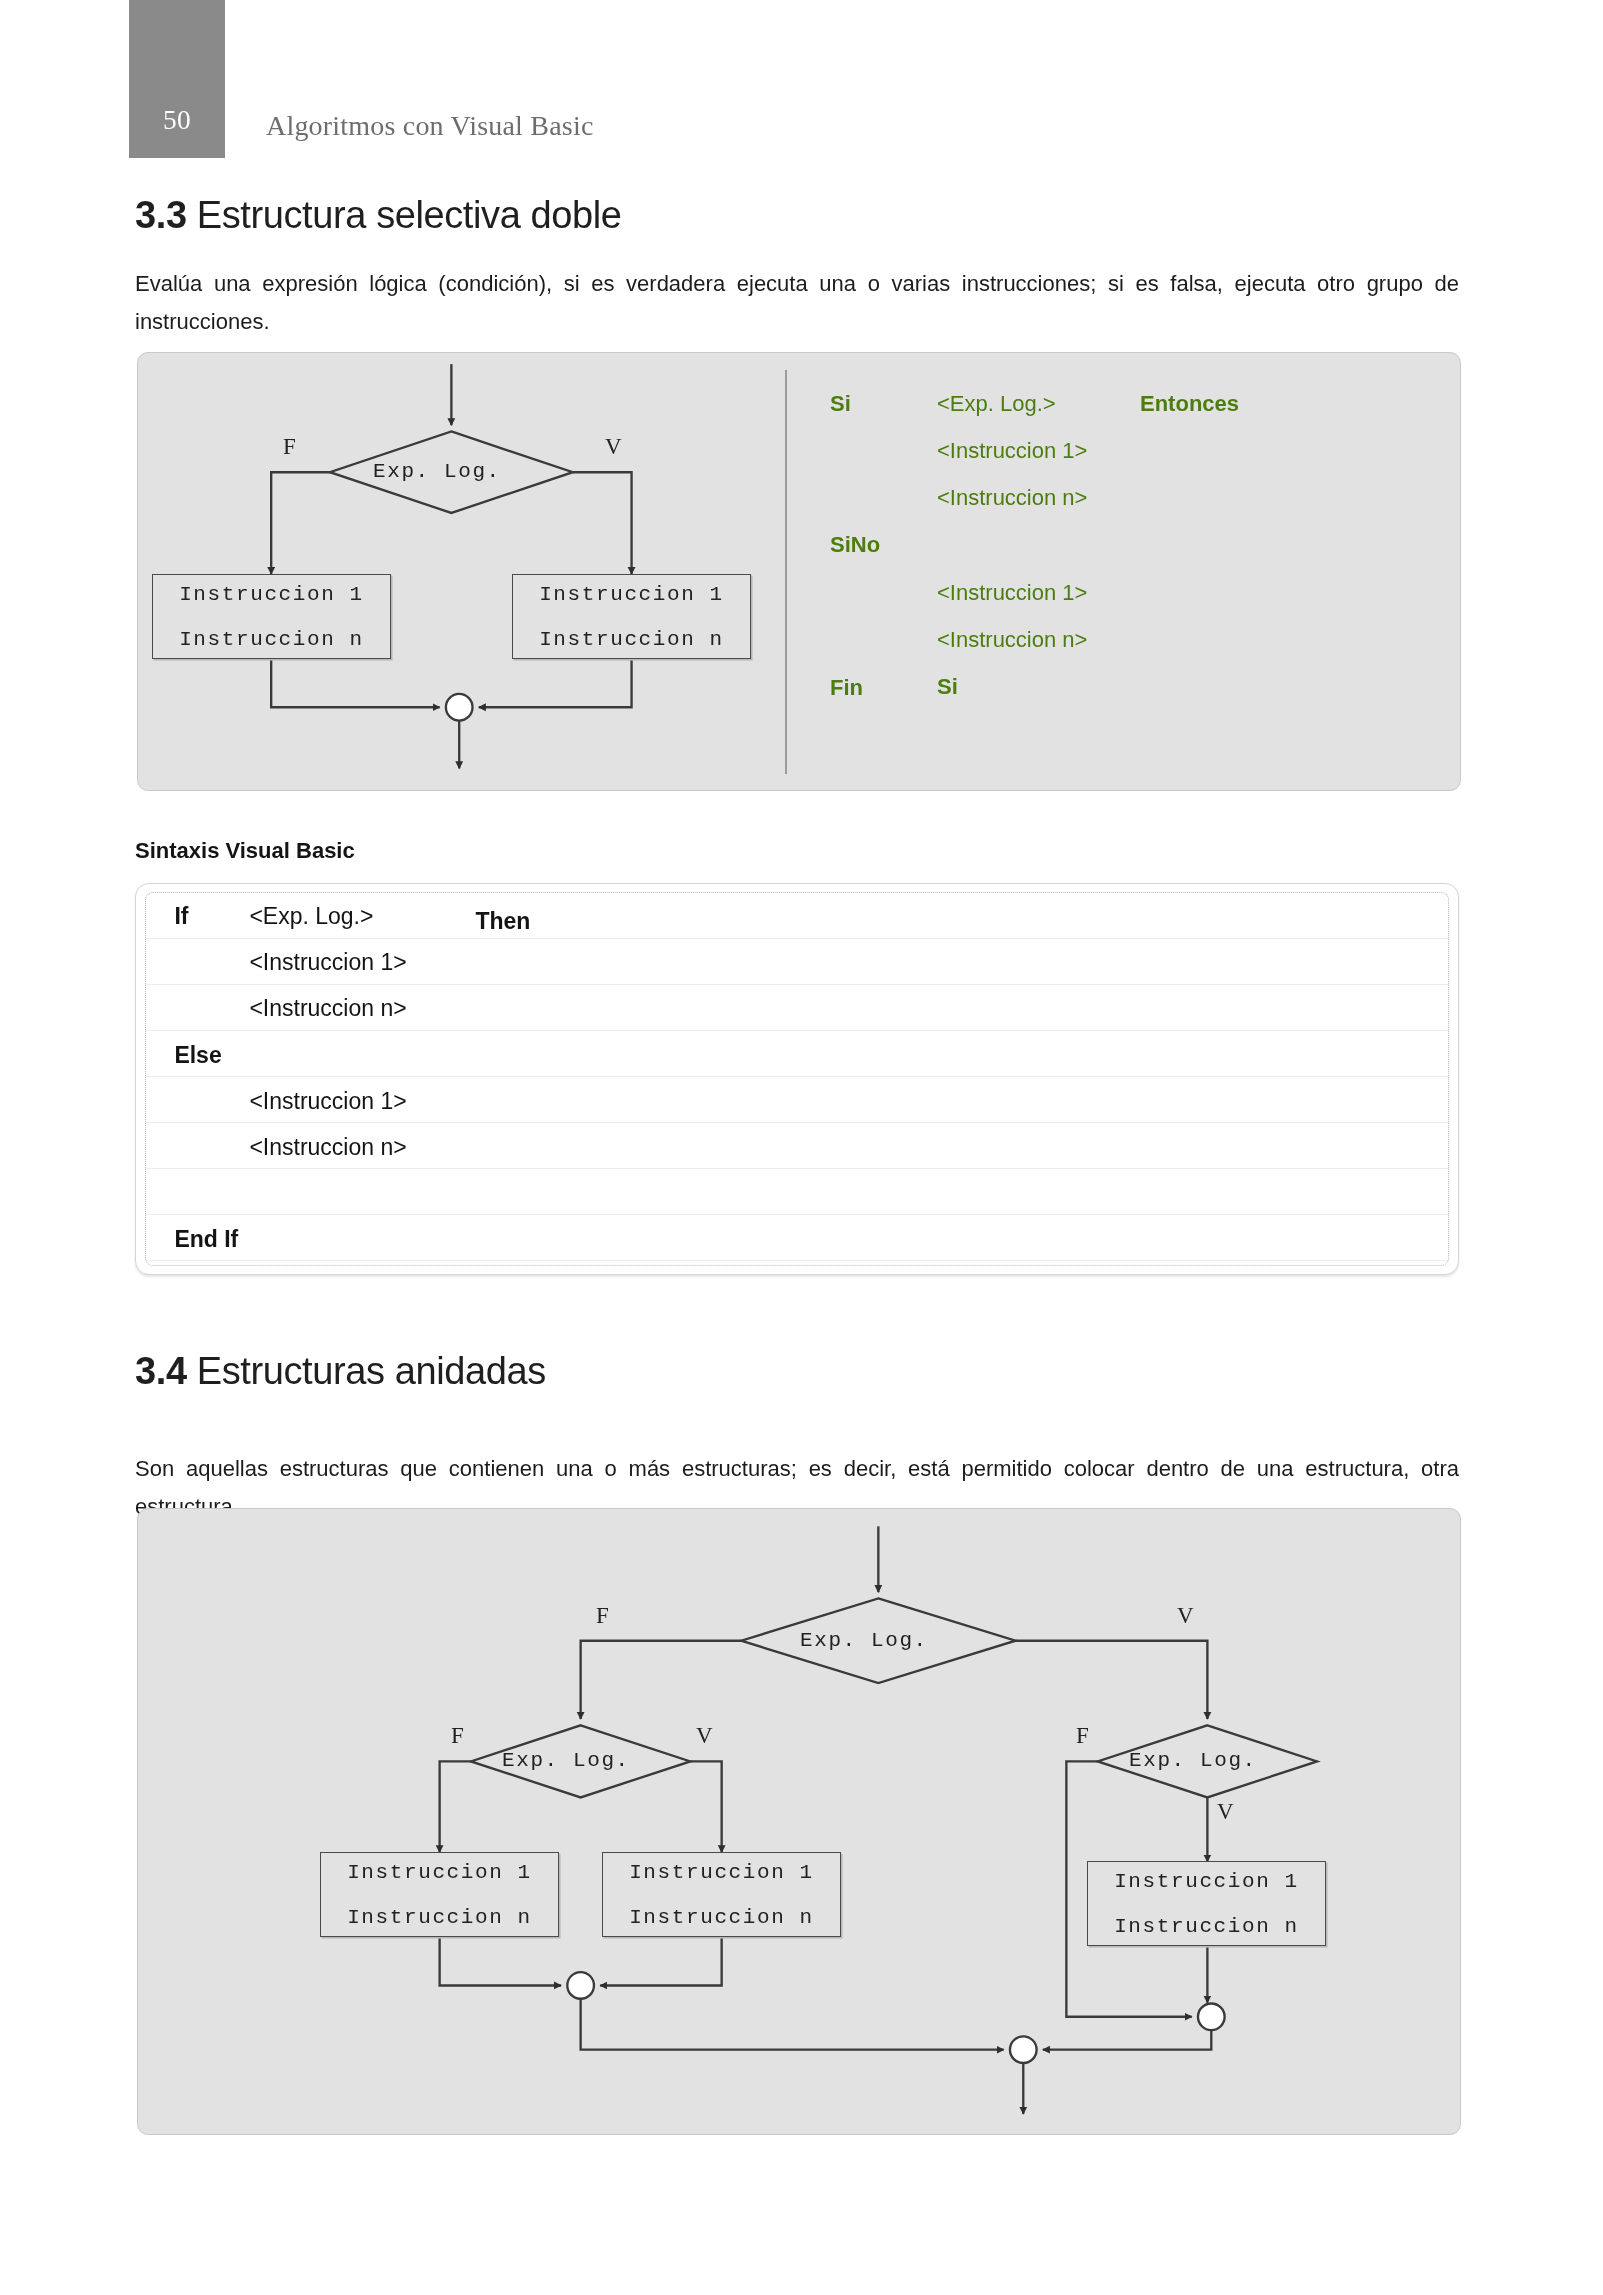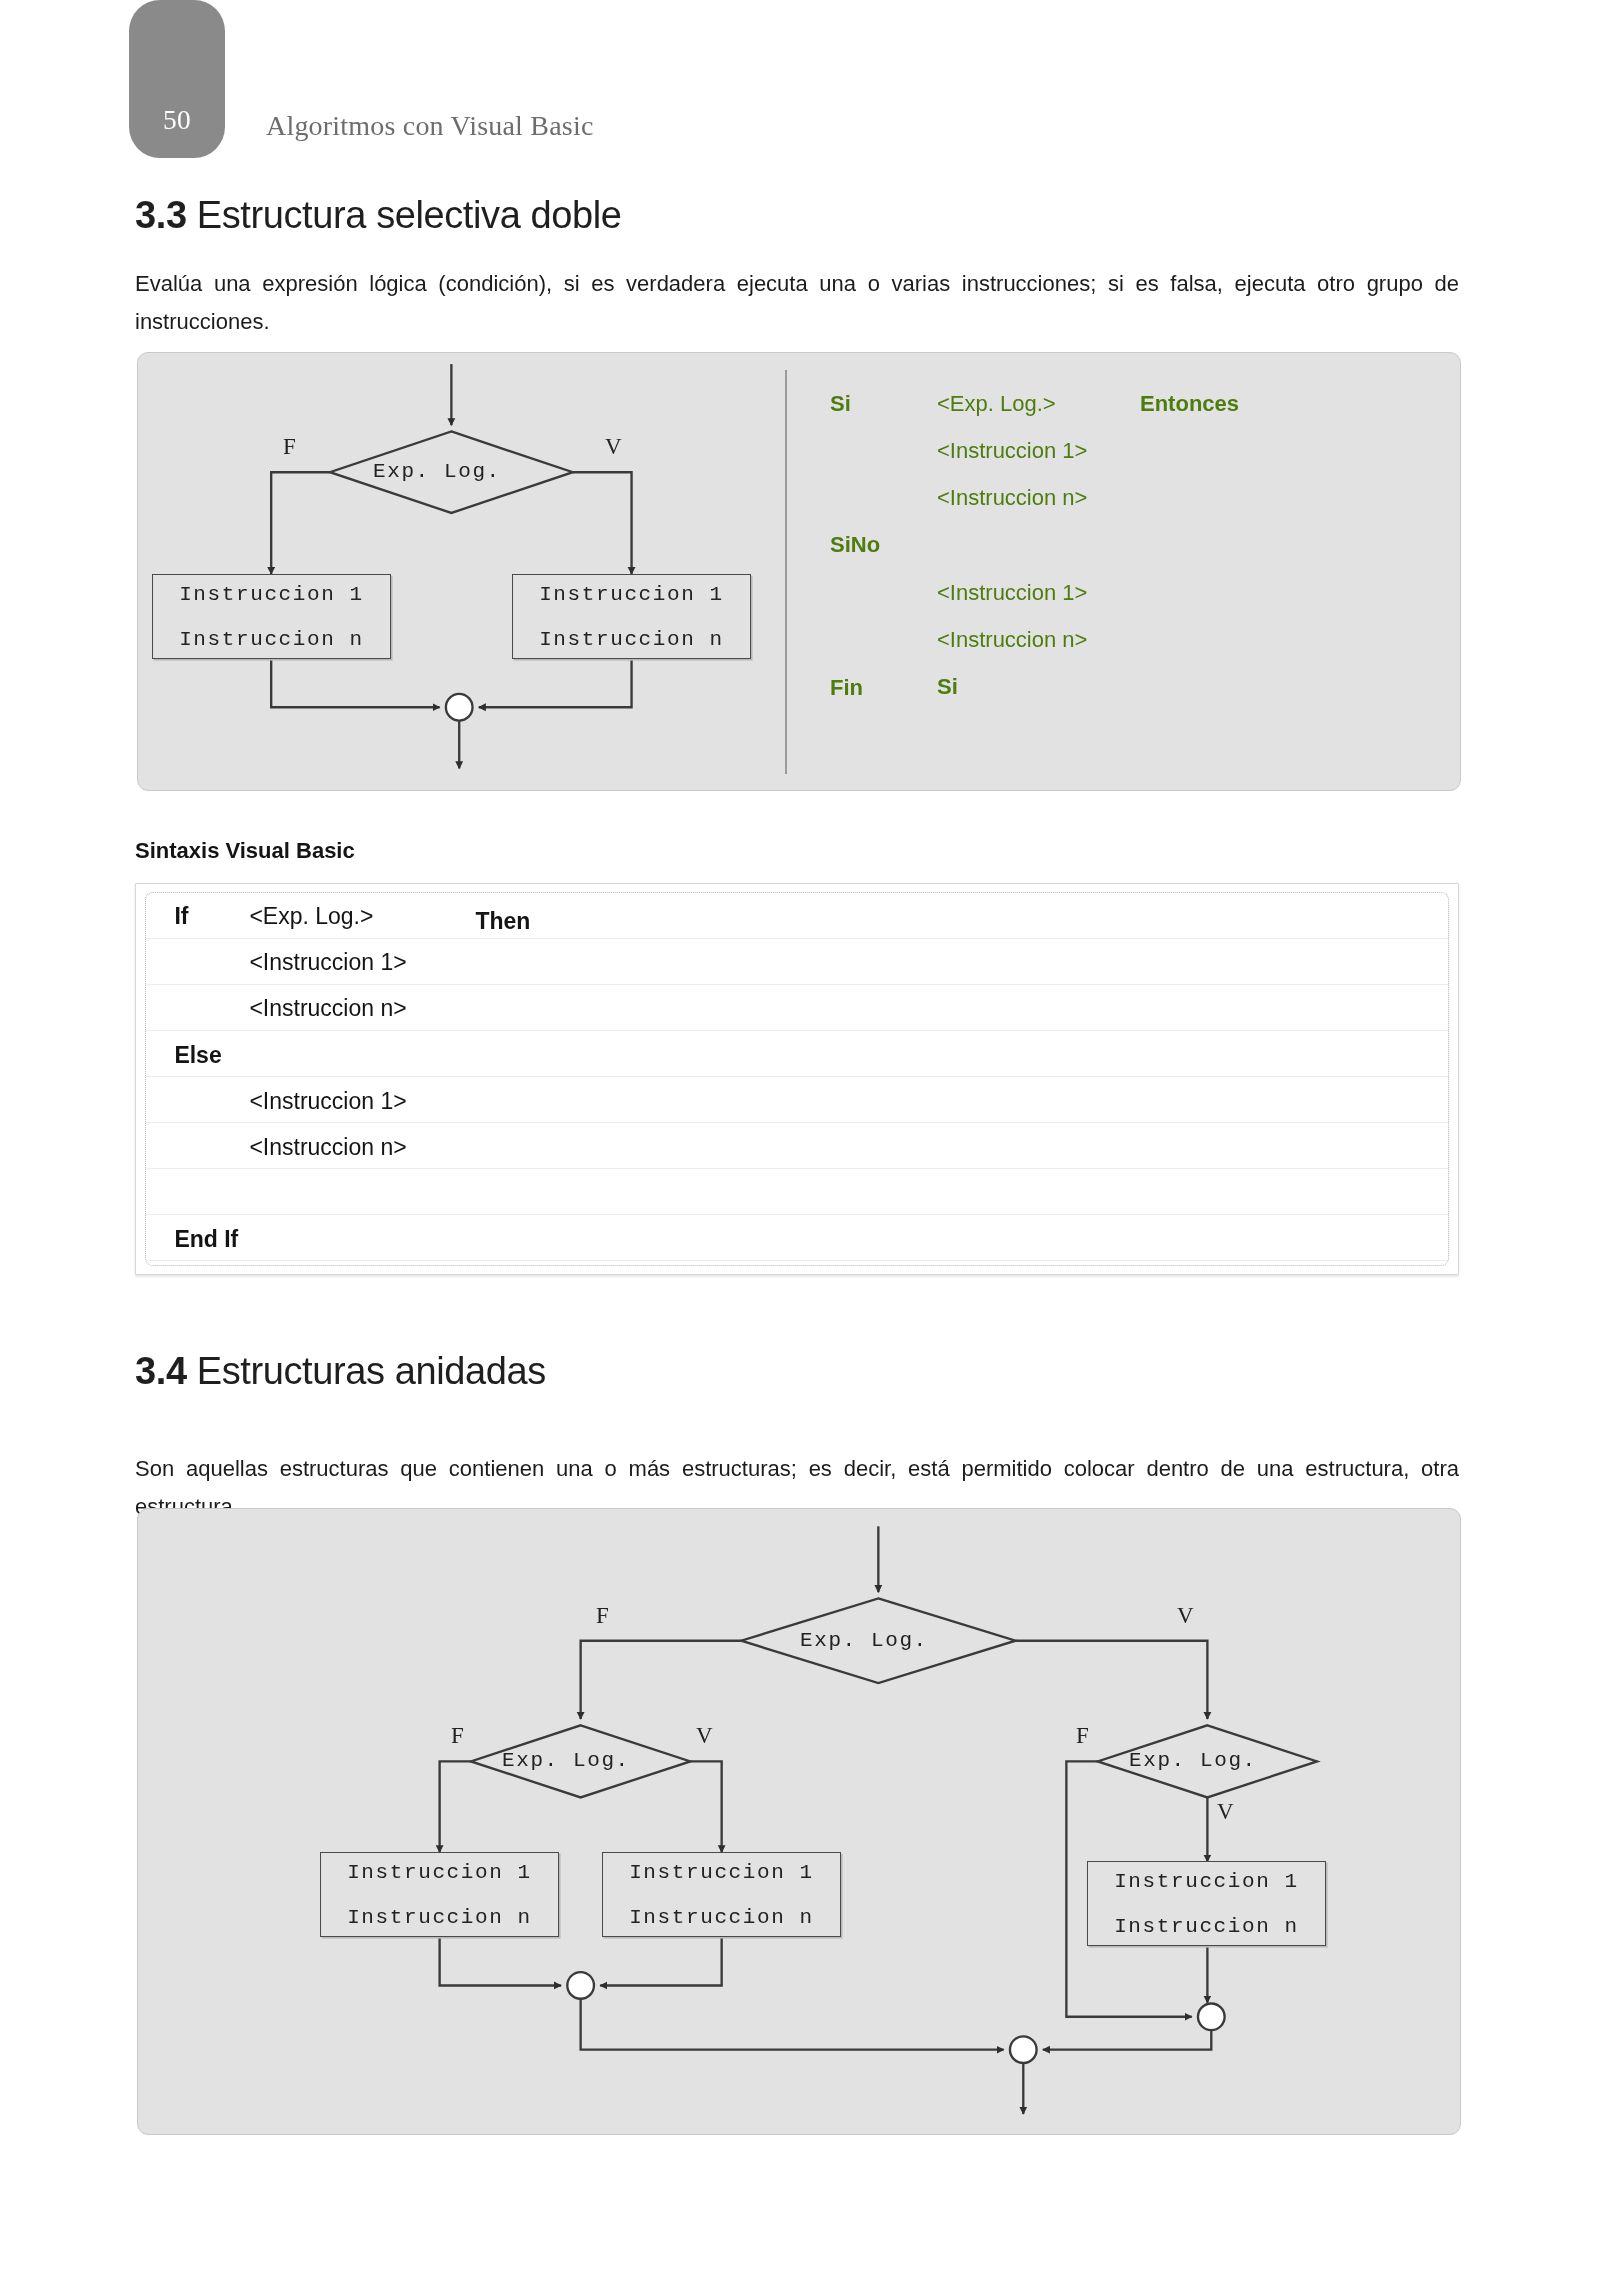--- a/index.html
+++ b/index.html
@@ -8,21 +8,21 @@
     height: 2295px;
     background: #ffffff;
     font-family: "Liberation Sans", sans-serif;
   }
   .page { position: relative; width: 1604px; height: 2295px; overflow: hidden; }
 
   
   .header { position: absolute; left: 0; top: 0; width: 1604px; height: 168px; }
   .pagenum-box {
     position: absolute; left: 129px; top: 0; width: 96px; height: 158px;
-    background: #8a8a8a; display: flex; align-items: flex-end; justify-content: center; border-radius: 31px;
+    background: #8a8a8a; display: flex; align-items: flex-end; justify-content: center;
   }
   .pagenum {
     color: #ffffff; font-family: "Liberation Serif", serif; font-size: 27.4px;
     padding-bottom: 22px; letter-spacing: 0.4px;
   }
   .header-title {
     position: absolute; left: 266px; top: 110px;
     font-family: "Liberation Serif", serif; font-size: 28px; color: #6d6d6d;
     letter-spacing: 0.2px;
   }
@@ -77,21 +77,21 @@
     letter-spacing: 1.6px; color: #222; line-height: 45px;
   }
 
   
   .pseudo { position: absolute; font-size: 22px; color: #4d7c0f; white-space: nowrap; }
   .pseudo.b { font-weight: 700; }
 
   
   .syntax-outer {
     position: absolute; left: 135px; top: 883px; width: 1324px; height: 392px;
-    background: #ffffff; border: 0.8px solid #d6d6d6; border-radius: 1px;
+    background: #ffffff; border: 0.8px solid #d6d6d6; border-radius: 14px;
     box-shadow: 0 1.6px 2.3px rgba(0,0,0,0.10);
     padding: 7.8px 9.4px;
   }
   .syntax-inner {
     position: relative; width: 100%; height: 100%;
     border: 1.6px dotted #b8b8b8; border-radius: 7.8px;
     background:
       repeating-linear-gradient(
         to bottom,
         #ffffff 0px, #ffffff 45px,

